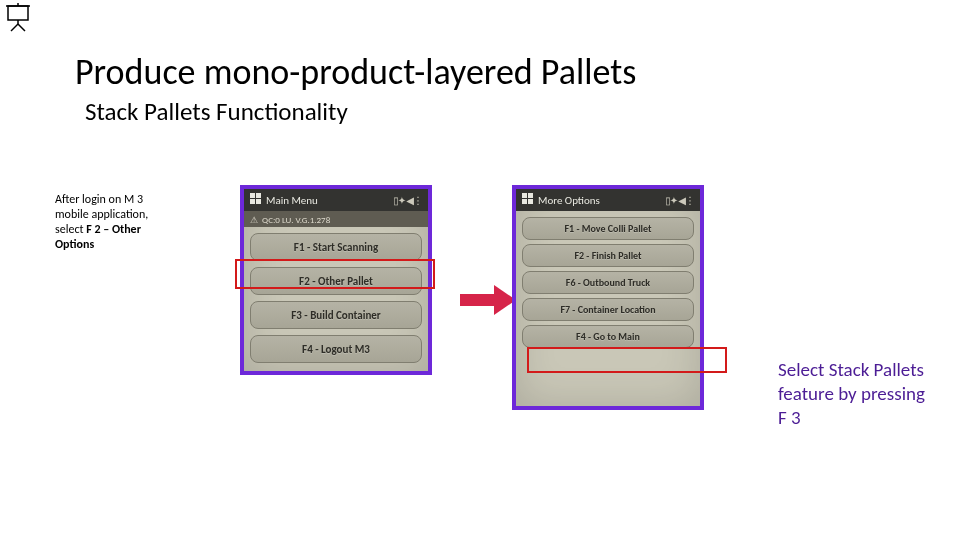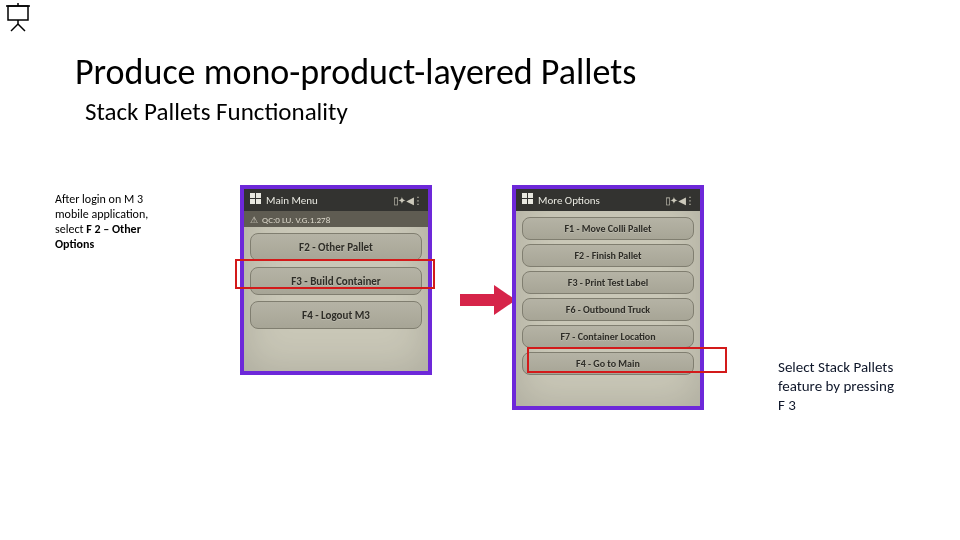--- a/index.html
+++ b/index.html
@@ -40,22 +40,22 @@
     font-size: 12px;
     color: #000;
     line-height: 1.25;
   }
   .caption-left .bold { font-weight: 700; }
   .caption-right {
     position: absolute;
     top: 358px;
     left: 778px;
     width: 150px;
-    font-size: 15px;
-    color: #0f172a;
+    font-size: 19px;
+    color: #4c1d95;
     line-height: 1.25;
   }
   
   .phone {
     position: absolute;
     width: 192px;
     border: 4px solid #6d28d9;
     background: #c9c7b7;
     box-shadow: inset 0 0 40px rgba(0,0,0,0.15);
   }
@@ -170,20 +170,21 @@
         </svg>
     </span>
     <span class="ph-title">Main Menu</span>
     <span class="sig-icons">▯✦ ◀⋮</span>
   </div>
   <div class="status-sub">
     <span>⚠</span>
     <span>QC:0 LU. V.G.1.278</span>
   </div>
   <div class="menu-body">
+    <div class="menu-btn">F1 - Start Scanning</div>
     <div class="menu-btn">F2 - Other Pallet</div>
     <div class="menu-btn">F3 - Build Container</div>
     <div class="menu-btn">F4 - Logout M3</div>
   </div>
 </div>
 <div class="highlight-box" style="top:259px; left:235px; width:200px; height:30px;"></div>
 
 <div class="arrow-wrap">
   <div class="arrow-body"></div>
   <div class="arrow-head"></div>
@@ -198,19 +199,18 @@
           <rect x="0" y="6" width="5" height="5" fill="#e8e8e0"></rect>
           <rect x="6" y="6" width="5" height="5" fill="#e8e8e0"></rect>
         </svg>
     </span>
     <span class="ph-title">More Options</span>
     <span class="sig-icons">▯✦ ◀⋮</span>
   </div>
   <div class="menu-body dense">
     <div class="menu-btn">F1 - Move Colli Pallet</div>
     <div class="menu-btn">F2 - Finish Pallet</div>
-    <div class="menu-btn">F3 - Print Test Label</div>
     <div class="menu-btn">F6 - Outbound Truck</div>
     <div class="menu-btn">F7 - Container Location</div>
     <div class="menu-btn">F4 - Go to Main</div>
   </div>
 </div>
 <div class="highlight-box" style="top:347px; left:527px; width:200px; height:26px;"></div>
 
 </body></html>

